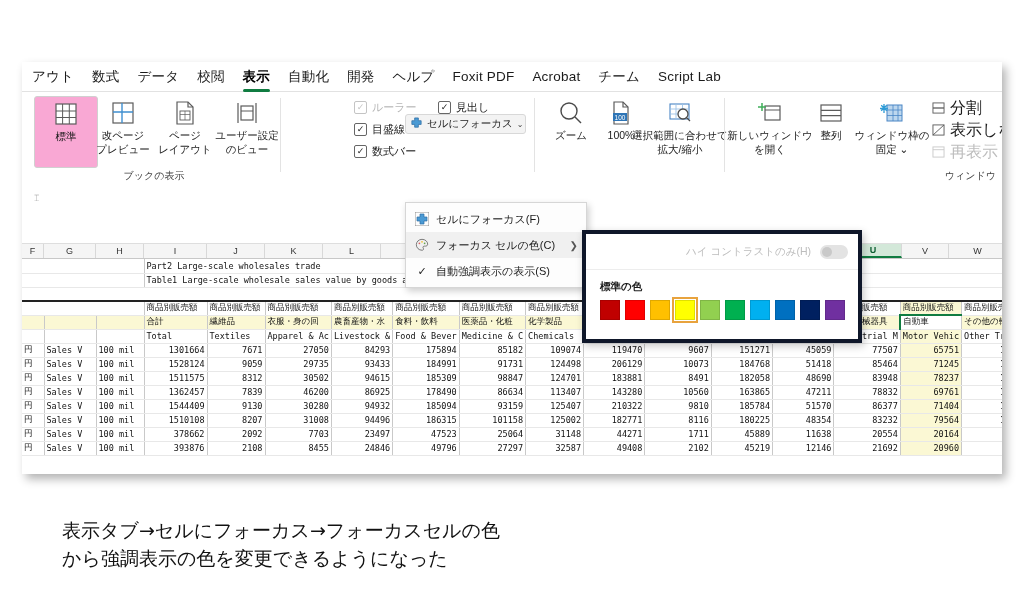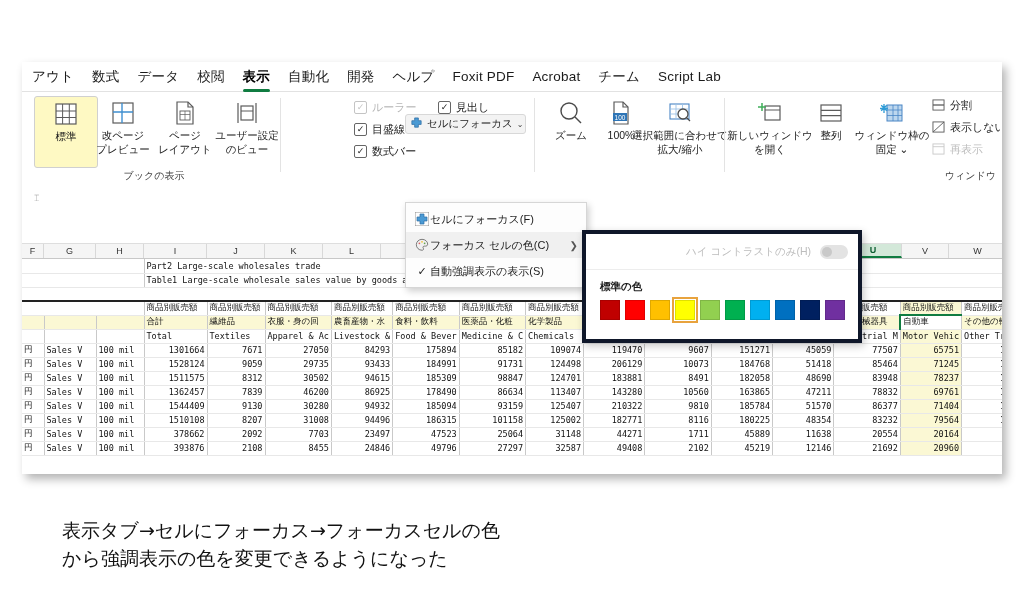--- a/index.html
+++ b/index.html
@@ -40,47 +40,47 @@
   .rgroup .glabel{
     position:absolute;bottom:2px;width:100%;text-align:center;
     font-size:10px;color:#444;white-space:nowrap;
   }
   .sep{position:absolute;top:6px;width:1px;height:74px;background:#e3e3e3;}
   .bigbtn{
     position:absolute;top:4px;width:62px;height:70px;
     display:flex;flex-direction:column;align-items:center;
     font-size:10.5px;color:#1b1b1b;line-height:11.5px;text-align:center;
   }
-  .bigbtn.sel{background:#fef9c3;border:1px solid #d0d0d0;border-radius:3px;}
+  .bigbtn.sel{background:#f9a8d4;border:1px solid #d0d0d0;border-radius:3px;}
   .bigbtn .ico{height:30px;display:flex;align-items:center;justify-content:center;margin-top:2px;}
   .bigbtn .lbl{margin-top:2px;white-space:nowrap;}
   .chkrow{position:absolute;font-size:11px;color:#1b1b1b;display:flex;align-items:center;gap:5px;white-space:nowrap;}
   .chkrow.dim{color:#b6b6b6;}
   .cbox{
     width:11px;height:11px;border:1px solid #666;border-radius:2px;background:#fff;
     display:flex;align-items:center;justify-content:center;font-size:9px;line-height:9px;color:#1b1b1b;
   }
   .cbox.dim{border-color:#c4c4c4;color:#c4c4c4;}
   
   #focusbtn{
     position:absolute;left:383px;top:22px;width:121px;height:20px;
     background:#f3f3f3;border:1px solid #d8d8d8;border-radius:3px;
     display:flex;align-items:center;gap:4px;padding:0 4px;box-sizing:border-box;
     font-size:10.5px;color:#1b1b1b;white-space:nowrap;
   }
   #focusbtn .caret{margin-left:auto;font-size:8px;color:#444;}
-  .smallrow{position:absolute;font-size:11px;color:#1b1b1b;white-space:nowrap;}
+  .smallrow{position:absolute;font-size:16px;color:#1b1b1b;white-space:nowrap;}
   
   #menu{
     position:absolute;left:383px;top:140px;width:180px;
     background:#fdfdfd;border:1px solid #d6d6d6;
     box-shadow:2px 3px 7px rgba(0,0,0,.20);z-index:40;padding:3px 0;
   }
   .mitem{
-    height:26px;display:flex;align-items:center;gap:0;padding:0 8px;
+    height:26px;display:flex;align-items:center;gap:6px;padding:0 8px;
     font-size:11px;color:#1b1b1b;white-space:nowrap;box-sizing:border-box;
   }
   .mitem.hover{background:#f0f0f0;}
   .mitem .mico{width:16px;display:flex;align-items:center;justify-content:center;}
   .mitem .arrow{margin-left:auto;font-size:10px;color:#555;}
   
   #colorpanel{
     position:absolute;left:560px;top:168px;width:272px;height:105px;
     background:#ffffff;border:4px solid #0f172a;
     box-shadow:2px 3px 8px rgba(0,0,0,.22);z-index:50;

